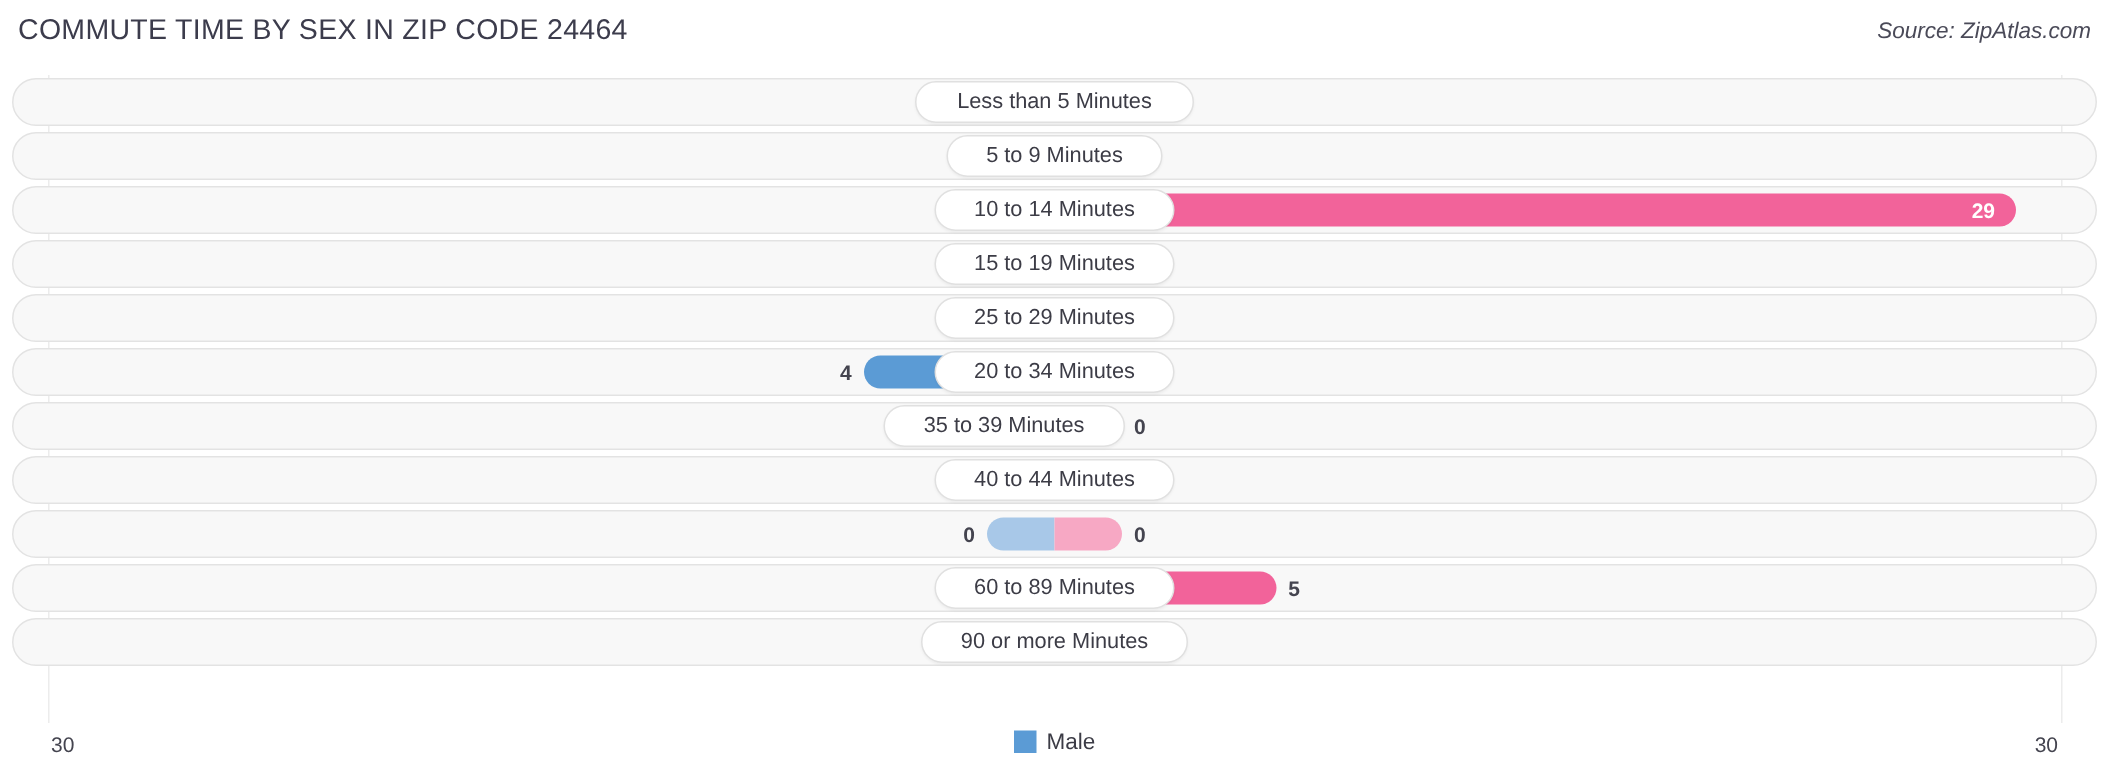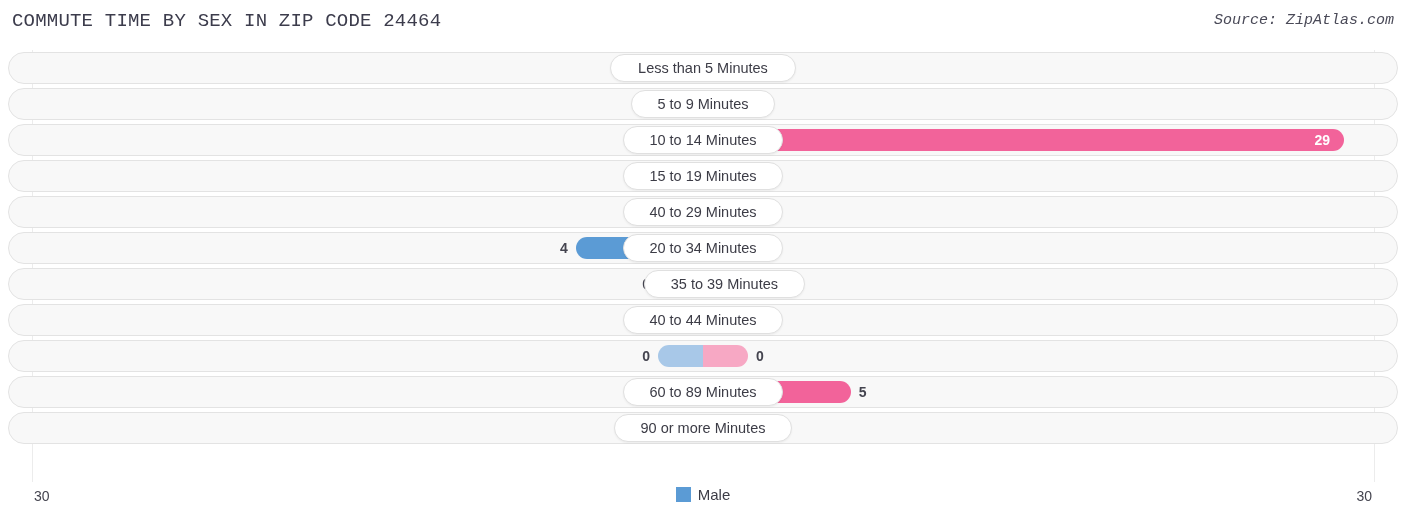--- a/index.html
+++ b/index.html
@@ -13,21 +13,20 @@
     font-family: "Liberation Sans", sans-serif;
     color: #3a3a4a;
     overflow: hidden;
     position: relative;
   }
 
   
   .header {
     position: relative;
     height: 44px;
-    font-family: Liberation Mono, monospace;
   }
   .chart-title {
     position: absolute;
     left: 12px;
     top: 10px;
     font-size: 19px;
     letter-spacing: 0.2px;
     color: #3c3c4c;
     white-space: nowrap;
   }
@@ -227,41 +226,41 @@
         <div class="pill" style="left: 622.6px; width: 160.8px;">15 to 19 Minutes</div>
       </div>
     </div>
     <div class="row">
       <div class="track"></div>
       <div class="bars">
         <div class="bar bar-male" style="left: 658px; width: 45px; background: rgb(168, 200, 232); border-radius: 11px 0px 0px 11px;"></div>
         <div class="bar bar-female" style="left: 703px; width: 45px; background: rgb(247, 168, 196); border-radius: 0px 11px 11px 0px;"></div>
         <div class="val val-male" style="right: 756px;">0</div>
         <div class="val val-female" style="left: 756px;">0</div>
-        <div class="pill" style="left: 622.6px; width: 160.8px;">40 to 29 Minutes</div>
+        <div class="pill" style="left: 622.6px; width: 160.8px;">25 to 29 Minutes</div>
       </div>
     </div>
     <div class="row">
       <div class="track"></div>
       <div class="bars">
         <div class="bar bar-male" style="left: 575.733px; width: 127.267px; background: rgb(91, 155, 213); border-radius: 11px 0px 0px 11px;"></div>
         <div class="bar bar-female" style="left: 703px; width: 45px; background: rgb(247, 168, 196); border-radius: 0px 11px 11px 0px;"></div>
         <div class="val val-male" style="right: 838.267px;">4</div>
         <div class="val val-female" style="left: 756px;">0</div>
         <div class="pill" style="left: 622.6px; width: 160.8px;">20 to 34 Minutes</div>
       </div>
     </div>
     <div class="row">
       <div class="track"></div>
       <div class="bars">
         <div class="bar bar-male" style="left: 658px; width: 45px; background: rgb(168, 200, 232); border-radius: 11px 0px 0px 11px;"></div>
         <div class="bar bar-female" style="left: 703px; width: 45px; background: rgb(247, 168, 196); border-radius: 0px 11px 11px 0px;"></div>
         <div class="val val-male" style="right: 756px;">0</div>
         <div class="val val-female" style="left: 756px;">0</div>
-        <div class="pill" style="left: 644px; width: 160.8px;">35 to 39 Minutes</div>
+        <div class="pill" style="left: 589px; width: 160.8px;">35 to 39 Minutes</div>
       </div>
     </div>
     <div class="row">
       <div class="track"></div>
       <div class="bars">
         <div class="bar bar-male" style="left: 658px; width: 45px; background: rgb(168, 200, 232); border-radius: 11px 0px 0px 11px;"></div>
         <div class="bar bar-female" style="left: 703px; width: 45px; background: rgb(247, 168, 196); border-radius: 0px 11px 11px 0px;"></div>
         <div class="val val-male" style="right: 756px;">0</div>
         <div class="val val-female" style="left: 756px;">0</div>
         <div class="pill" style="left: 622.6px; width: 160.8px;">40 to 44 Minutes</div>

